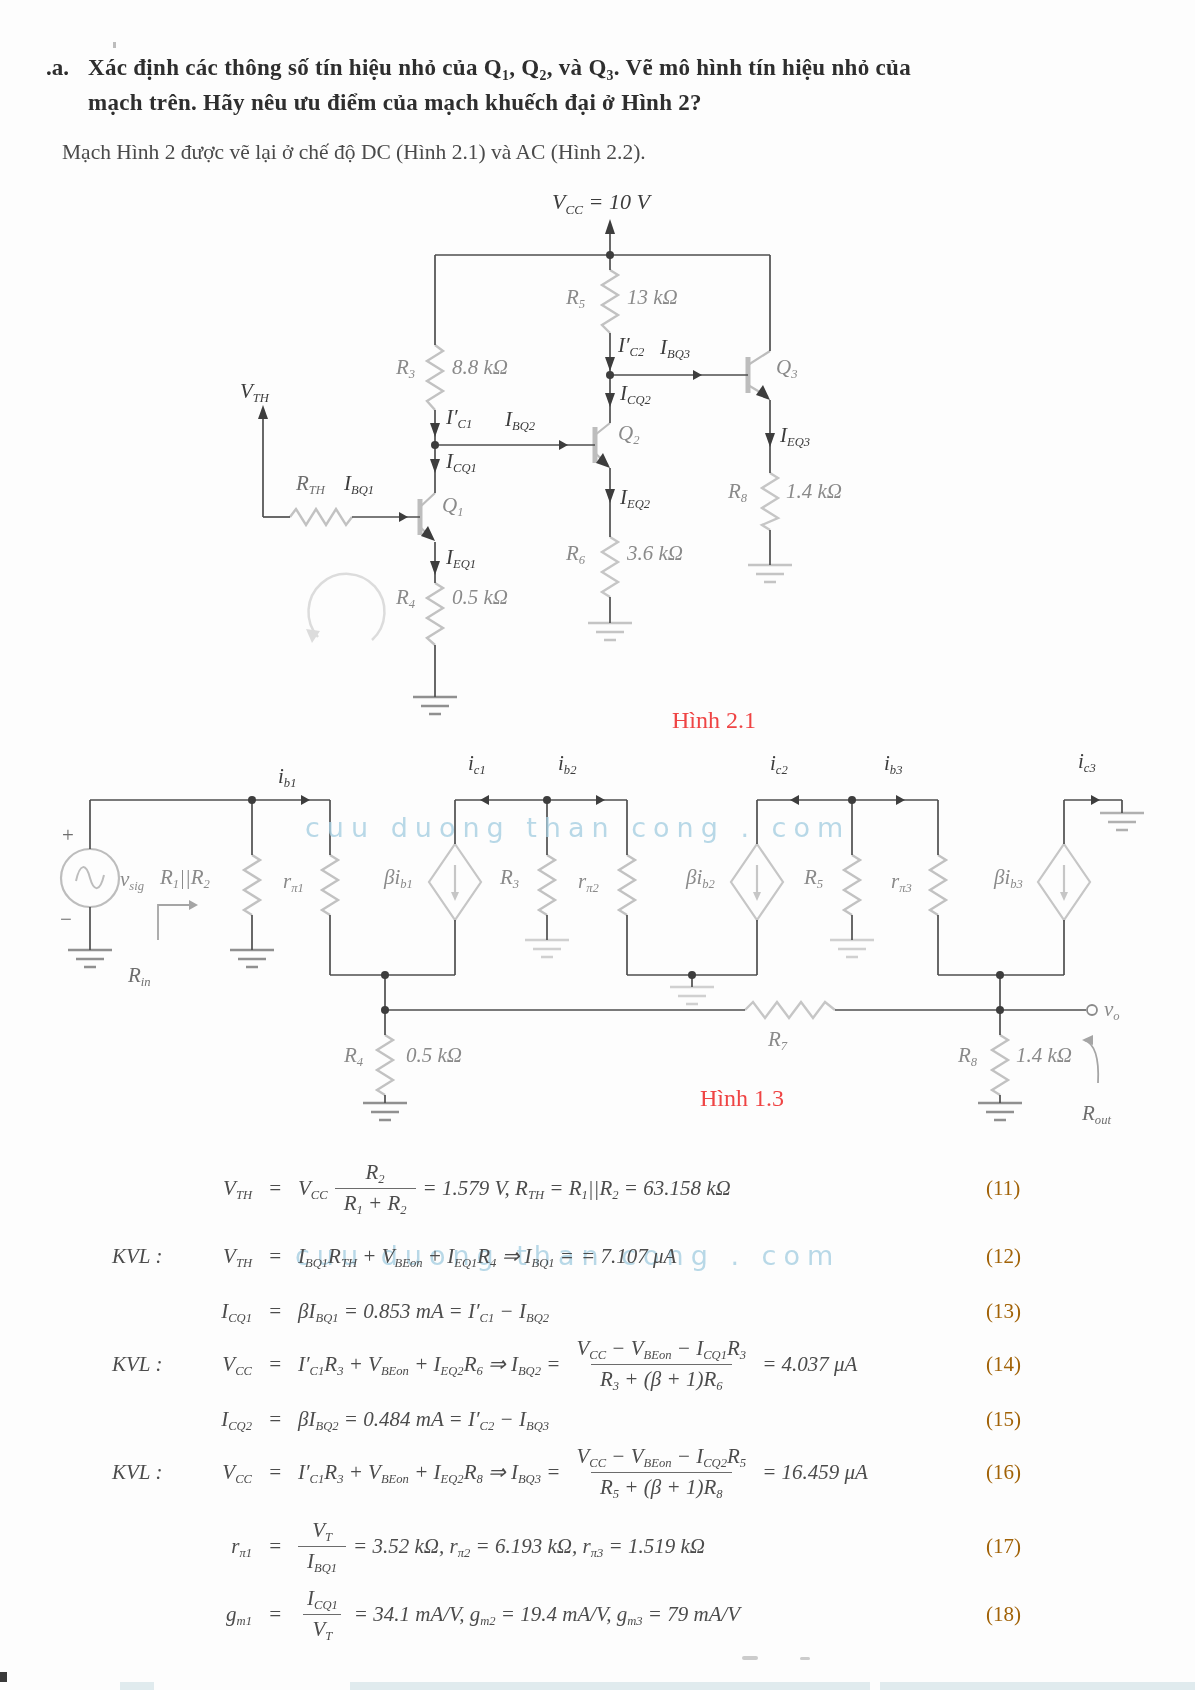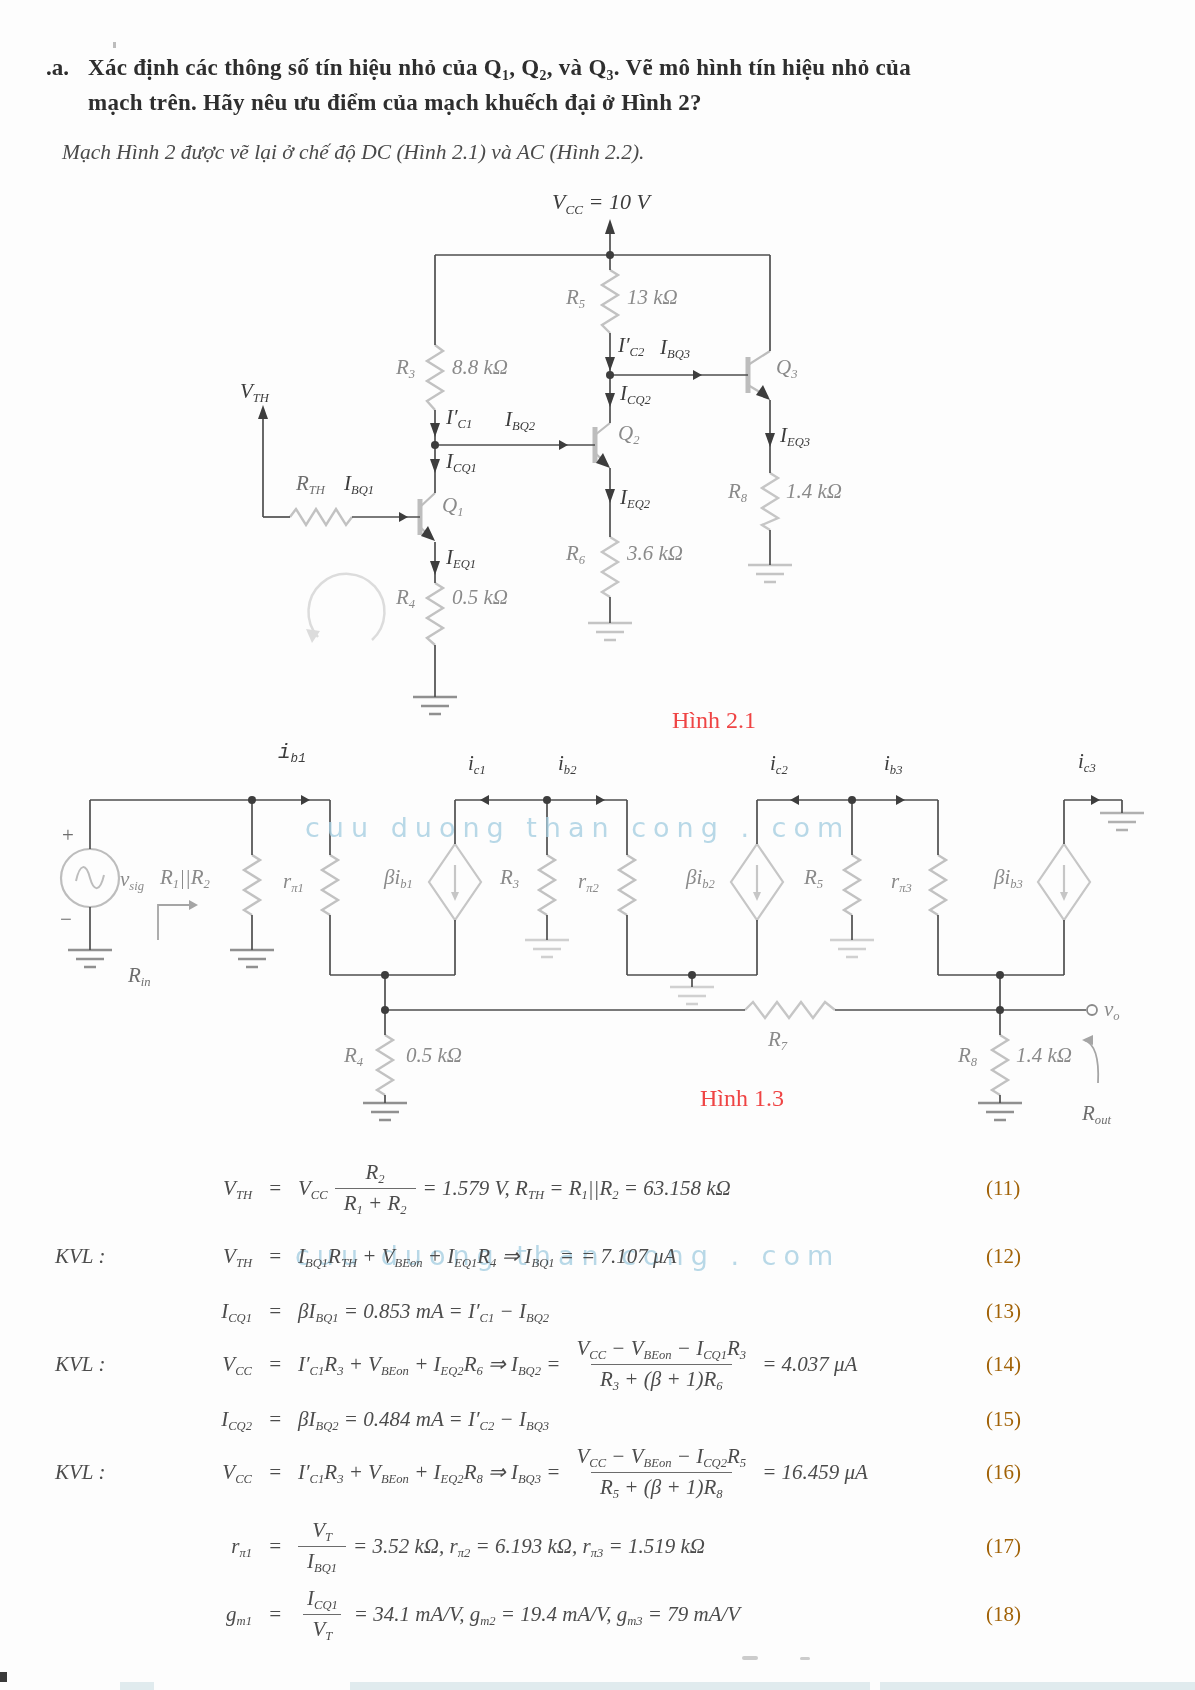--- a/index.html
+++ b/index.html
@@ -3,36 +3,36 @@
 <meta charset="utf-8">
 <style>
   html,body{margin:0;padding:0;background:#e9e9e9;}
   .page{position:relative;width:1195px;height:1690px;background:#fdfdfd;overflow:hidden;
         font-family:"Liberation Serif",serif;color:#3f3f3f;}
   .abs{position:absolute;white-space:nowrap;}
   
   .pa-label{left:46px;top:55px;font-weight:bold;font-size:23px;color:#2e2e2e;}
   .pa-line1{left:88px;top:55px;font-weight:bold;font-size:23px;color:#2e2e2e;letter-spacing:.3px;}
   .pa-line2{left:88px;top:90px;font-weight:bold;font-size:23px;color:#2e2e2e;letter-spacing:.3px;}
-  .intro{left:62px;top:140px;font-size:21.5px;color:#4a4a4a;font-style:italic;}
+  .intro{left:62px;top:140px;font-size:21.5px;color:#4a4a4a;}
   sub{font-size:.6em;line-height:0;vertical-align:-.35em;}
   
   .fig{position:absolute;left:0;}
   .fig svg{position:absolute;left:0;top:0;}
   .clabel{position:absolute;font-style:italic;font-size:21px;color:#555;white-space:nowrap;}
   .dk{color:#3c3c3c;} .gray{color:#8a8a8a;} .md{color:#6e6e6e;}
   .caption{position:absolute;font-size:24px;font-style:normal;color:#ef4444;white-space:nowrap;}
   
   .wm{position:absolute;font-family:"DejaVu Sans",sans-serif;font-size:27px;letter-spacing:7px;
       color:#a8d0e2;opacity:.8;white-space:nowrap;}
   
   .eq-row{position:absolute;left:0;width:1195px;display:flex;align-items:center;
           font-style:italic;font-size:21px;color:#4c4c4c;}
   .eq-left{width:252px;display:flex;align-items:center;}
-  .eq-pre{margin-left:55px;}
+  .eq-pre{margin-left:112px;}
   .eq-lhs{margin-left:auto;}
   .eq-sign{width:46px;text-align:center;}
   .eq-rhs{display:flex;align-items:center;gap:7px;}
   .eq-num{position:absolute;left:986px;font-style:normal;color:#a16207;}
   .frac{display:inline-flex;flex-direction:column;align-items:center;line-height:1.12;text-align:center;}
   .frac .fn{padding:0 9px 3px;}
   .frac .fd{border-top:1.6px solid #6c6c6c;padding:3px 9px 0;}
   
   .smudge{position:absolute;background:#cccccc;border-radius:2px;}
   .bbar{position:absolute;height:8px;bottom:0;background:#e0ebee;}
@@ -312,21 +312,21 @@
         <circle cx="252" cy="105" r="4"></circle>
           <circle cx="547" cy="105" r="4"></circle>
           <circle cx="852" cy="105" r="4"></circle>
         <circle cx="385" cy="280" r="4"></circle>
           <circle cx="692" cy="280" r="4"></circle>
           <circle cx="1000" cy="280" r="4"></circle>
         <circle cx="385" cy="315" r="4"></circle>
           <circle cx="1000" cy="315" r="4"></circle>
       </g>
     </svg>
-    <span class="clabel dk" style="left:278px;top:46px;font-family:Liberation Mono, monospace;">i<sub>b1</sub></span>
+    <span class="clabel dk" style="left:278px;top:69px;">i<sub>b1</sub></span>
     <span class="clabel dk" style="left:468px;top:56px;">i<sub>c1</sub></span>
     <span class="clabel dk" style="left:558px;top:56px;">i<sub>b2</sub></span>
     <span class="clabel dk" style="left:770px;top:56px;">i<sub>c2</sub></span>
     <span class="clabel dk" style="left:884px;top:56px;">i<sub>b3</sub></span>
     <span class="clabel dk" style="left:1078px;top:54px;">i<sub>c3</sub></span>
     <span class="clabel md" style="left:62px;top:128px;font-style:normal;">+</span>
     <span class="clabel md" style="left:60px;top:212px;font-style:normal;">−</span>
     <span class="clabel gray" style="left:120px;top:172px;">v<sub>sig</sub></span>
     <span class="clabel gray" style="left:160px;top:170px;">R<sub>1</sub>||R<sub>2</sub></span>
     <span class="clabel gray" style="left:283px;top:174px;">r<sub>π1</sub></span>

